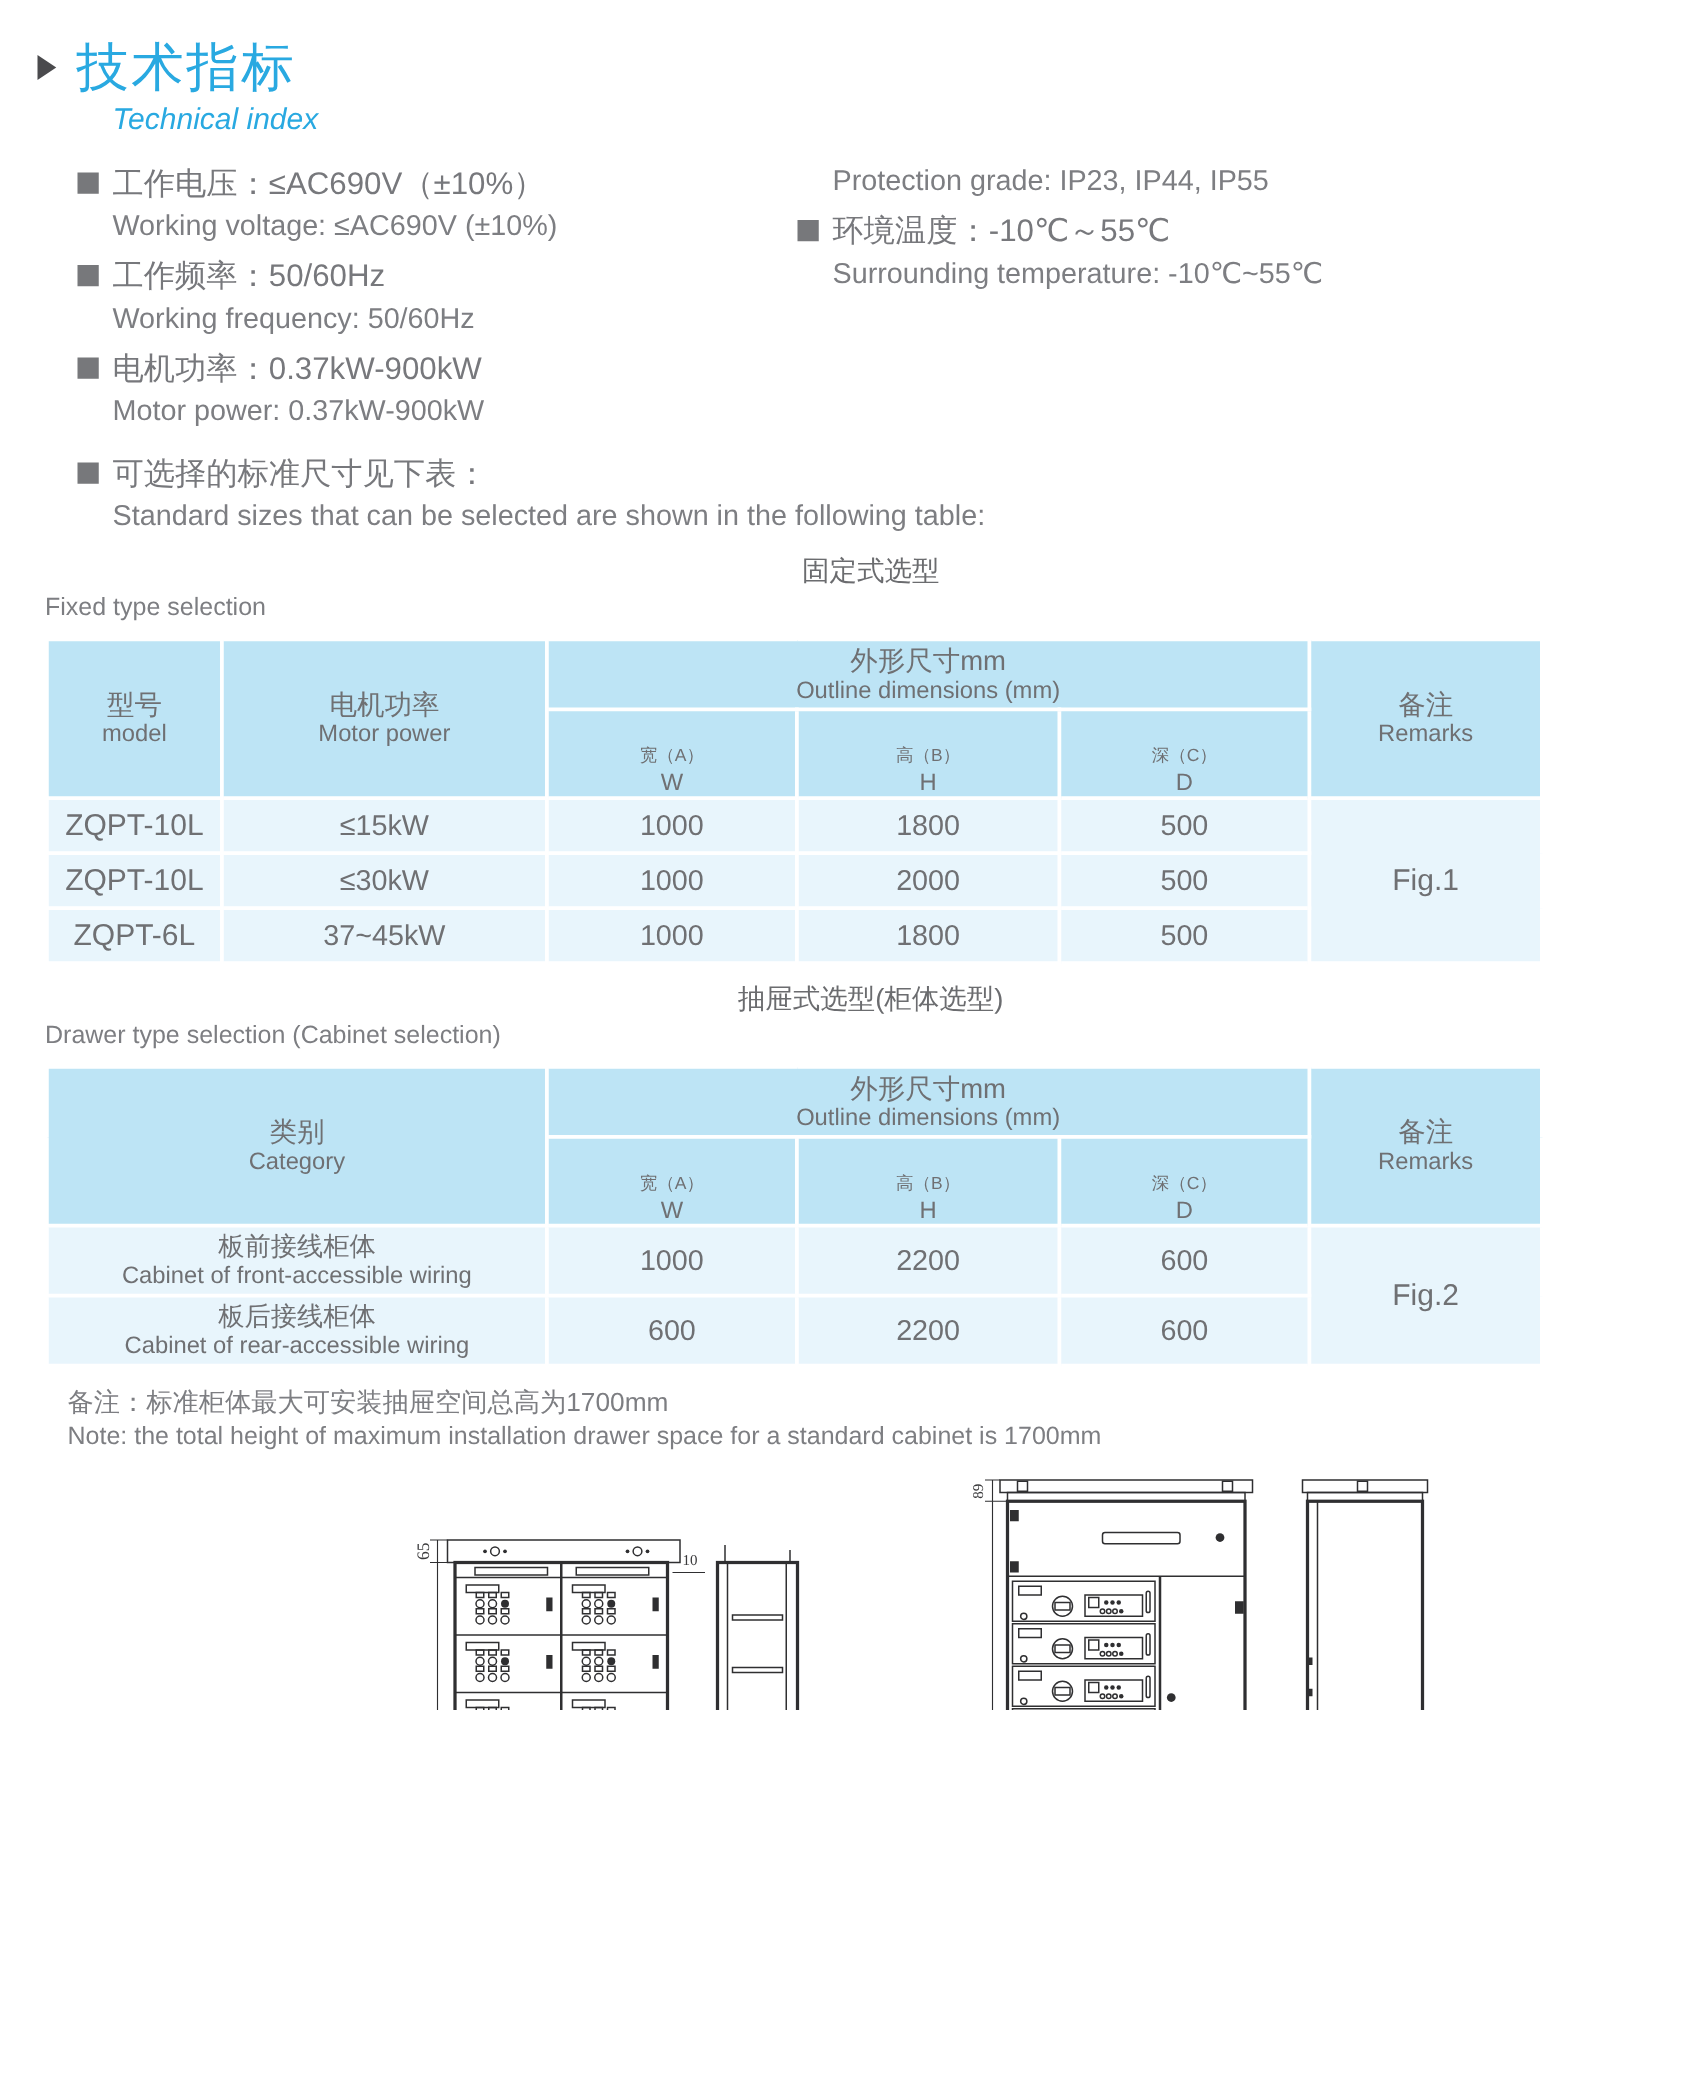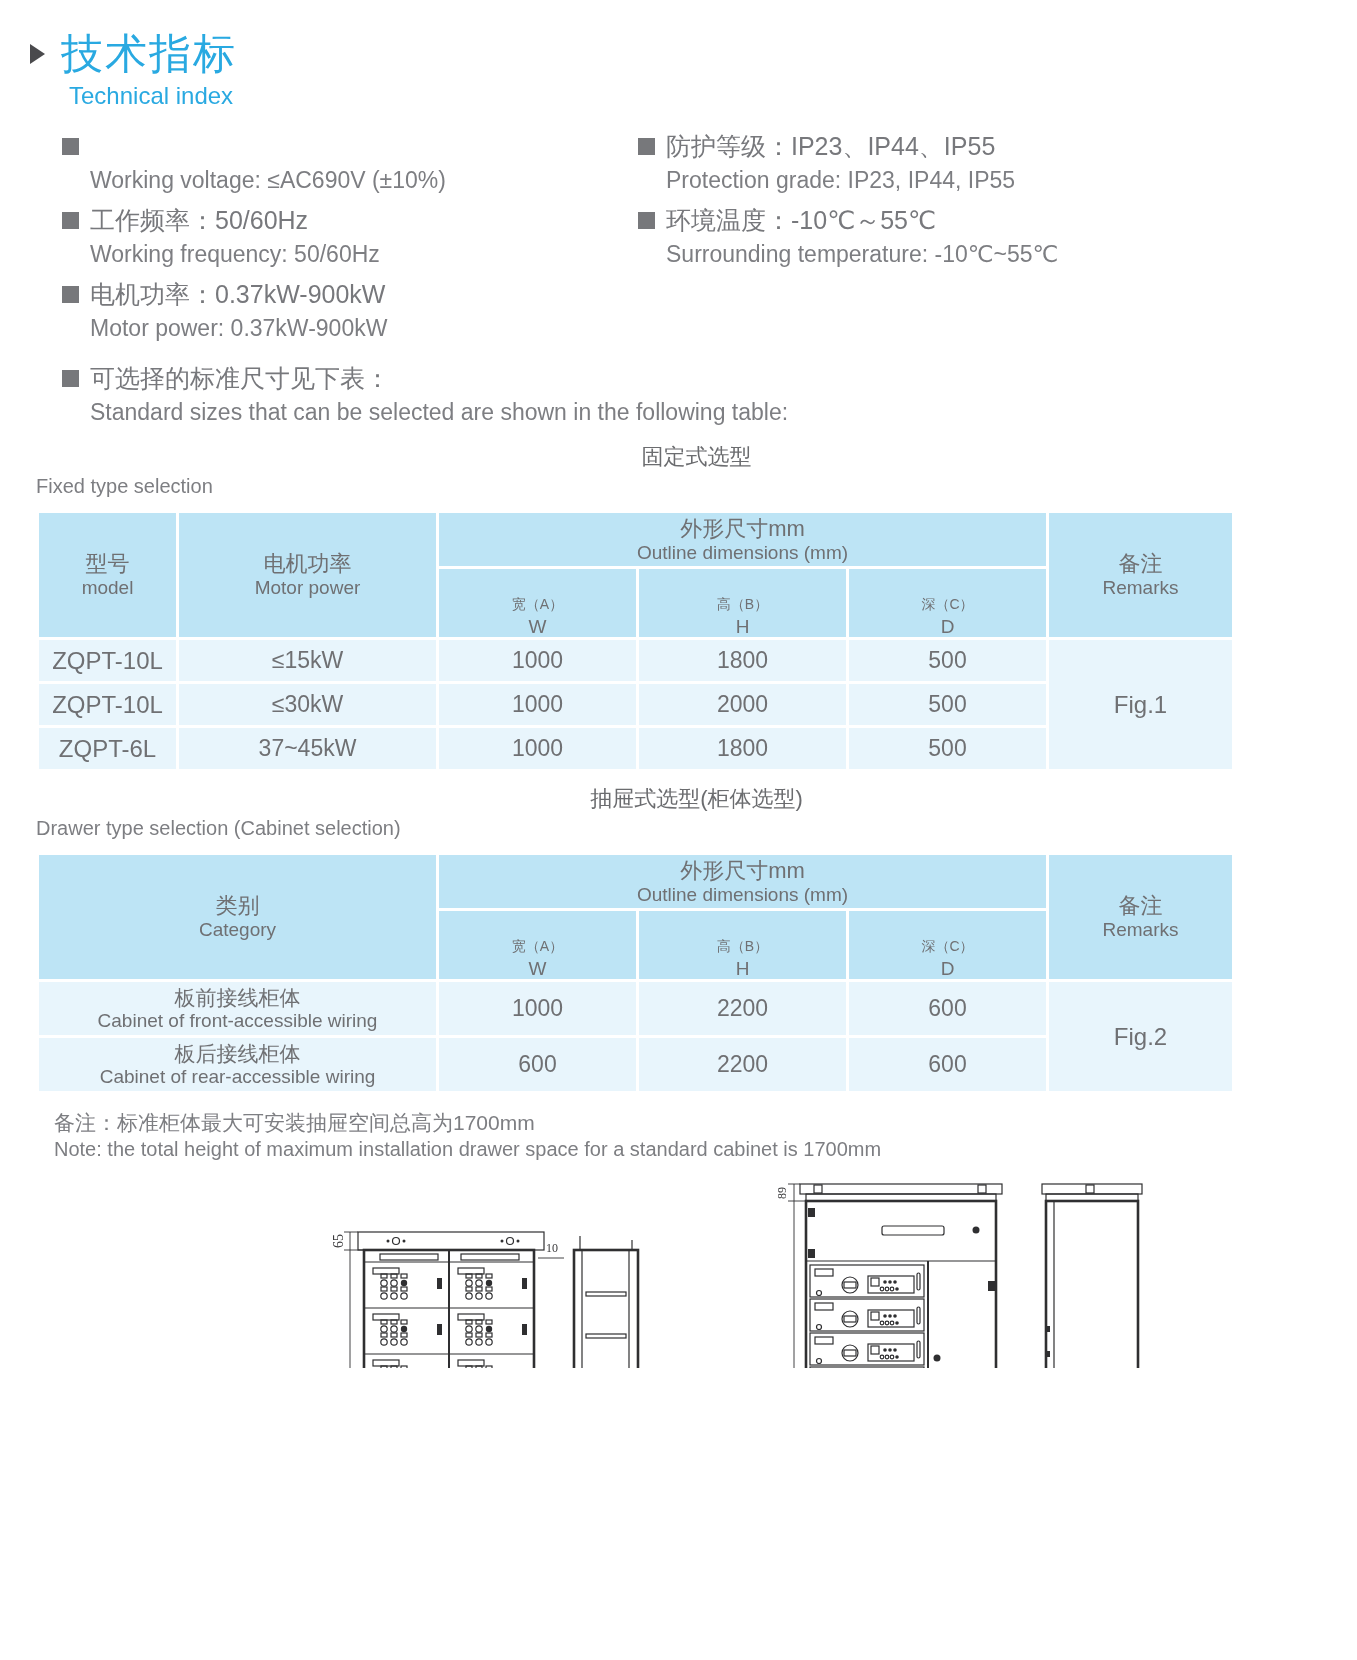--- a/index.html
+++ b/index.html
@@ -4,21 +4,21 @@
 <style>
   * { box-sizing: border-box; margin: 0; padding: 0; }
   body { background: #ffffff; font-family: "Liberation Sans", "DejaVu Sans", sans-serif; }
   .page { position: relative; width: 1357px; height: 1368px; background: #fff; overflow: hidden; color: #77787c; }
 
   
   .hdr { padding-top: 30px; padding-left: 30px; }
   .title-row { display: flex; align-items: center; gap: 16px; height: 48px; }
   .tri { width: 0; height: 0; border-left: 15px solid #4a4a4d; border-top: 10px solid transparent; border-bottom: 10px solid transparent; }
   .title-cn { font-size: 42px; font-weight: 500; color: #29a9e1; letter-spacing: 2px; }
-  .title-en { margin-left: 39px; margin-top: 4px; font-size: 24px; color: #29a9e1; height: 30px; }
+  .title-en { margin-left: 60px; margin-top: 4px; font-size: 24px; color: #29a9e1; height: 30px; font-style: italic; }
 
   
   .specs { display: flex; margin-top: 16px; }
   .spec-col { display: block; }
   .spec-col.left { margin-left: 62px; width: 576px; }
   .spec-col.right { flex: 1; }
   .spec-item { margin-bottom: 6px; }
   .cn-line { display: flex; align-items: center; gap: 11px; font-size: 25px; color: #77787c; height: 36px; }
   .bullet { width: 17px; height: 17px; background: #77787b; flex: none; }
   .en-line { margin-left: 28px; font-size: 23px; color: #7d7e82; height: 32px; display: flex; align-items: center; }
@@ -83,44 +83,41 @@
       <span class="title-cn">技术指标</span>
     </div>
     <div class="title-en">Technical index</div>
   </div>
 
   <div class="specs">
     <div class="spec-col left">
       <div class="spec-item">
         <div class="cn-line">
             <span class="bullet"></span>
+            <span>工作电压：≤AC690V（±10%）</span>
           </div>
         <div class="en-line">Working voltage: ≤AC690V (±10%)</div>
       </div>
       <div class="spec-item">
         <div class="cn-line">
             <span class="bullet"></span>
             <span>工作频率：50/60Hz</span>
           </div>
         <div class="en-line">Working frequency: 50/60Hz</div>
       </div>
       <div class="spec-item">
         <div class="cn-line">
             <span class="bullet"></span>
             <span>电机功率：0.37kW-900kW</span>
           </div>
         <div class="en-line">Motor power: 0.37kW-900kW</div>
       </div>
     </div>
     <div class="spec-col right">
       <div class="spec-item">
-        <div class="cn-line">
-            <span class="bullet"></span>
-            <span>防护等级：IP23、IP44、IP55</span>
-          </div>
         <div class="en-line">Protection grade: IP23, IP44, IP55</div>
       </div>
       <div class="spec-item">
         <div class="cn-line">
             <span class="bullet"></span>
             <span>环境温度：-10℃～55℃</span>
           </div>
         <div class="en-line">Surrounding temperature: -10℃~55℃</div>
       </div>
     </div>

